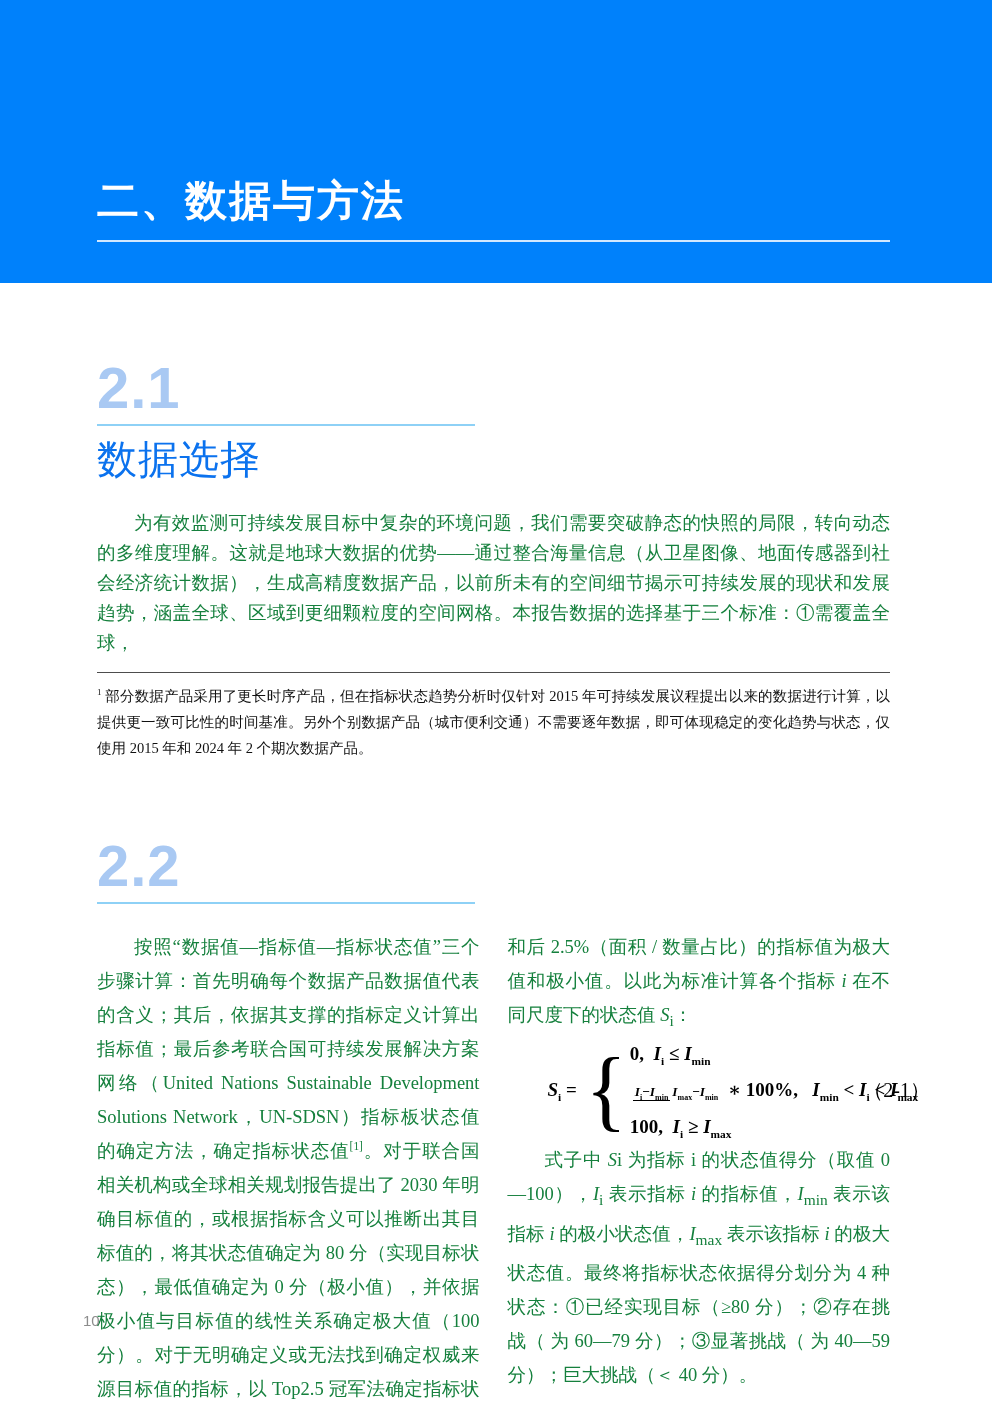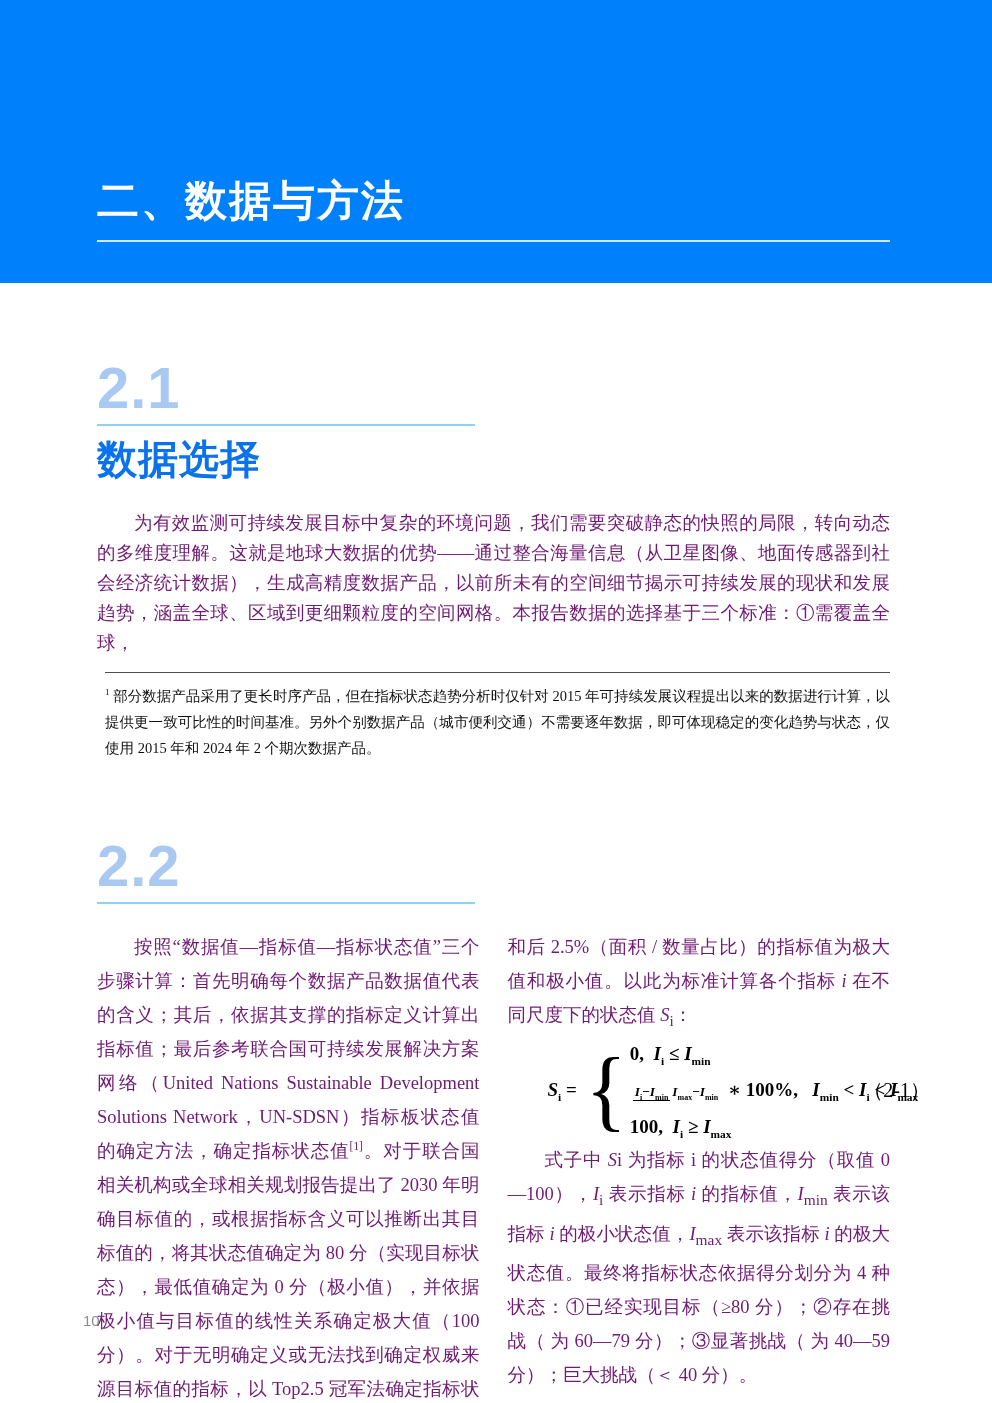--- a/index.html
+++ b/index.html
@@ -47,44 +47,44 @@
     letter-spacing:1px;
   }
   .sec-rule{
     width:378px;height:2px;
     margin-top:7px;
     background:var(--secrule-blue,#8ED1F6);
   }
   .sec-title{
     margin:10px 0 0 0;
     font-family:"Liberation Sans","DejaVu Sans",sans-serif;
-    font-weight:bold;
+    font-weight:normal;
     font-size:40px;
     line-height:1.15;
     color:var(--heading-blue,#0B72EE);
     letter-spacing:1px;
   }
   .cols{
     margin-top:26px;
     display:flex;
     gap:28px;
   }
   .col{flex:1 1 0;min-width:0;}
   .col p{
     margin:0;
     font-size:18.5px;
     text-align:justify;
-    color:#701a75;
+    color:#15803d;
   }
   .sec-21 .col p{line-height:30px;}
   .sec-22 .col p{line-height:34px;}
   .col p.indent{text-indent:2em;}
   .col p sup, .fn-text sup{font-size:0.62em;line-height:0;}
   
-  .footnote{margin-top:14px;margin-left:8px;}
+  .footnote{margin-top:14px;}
   .fn-rule{height:1px;background:#4D4D4D;}
   .fn-text{
     margin:10px 0 0 0;
     font-size:14.5px;
     line-height:26px;
     text-align:justify;
     color:#111;
   }
   
   .formula{

